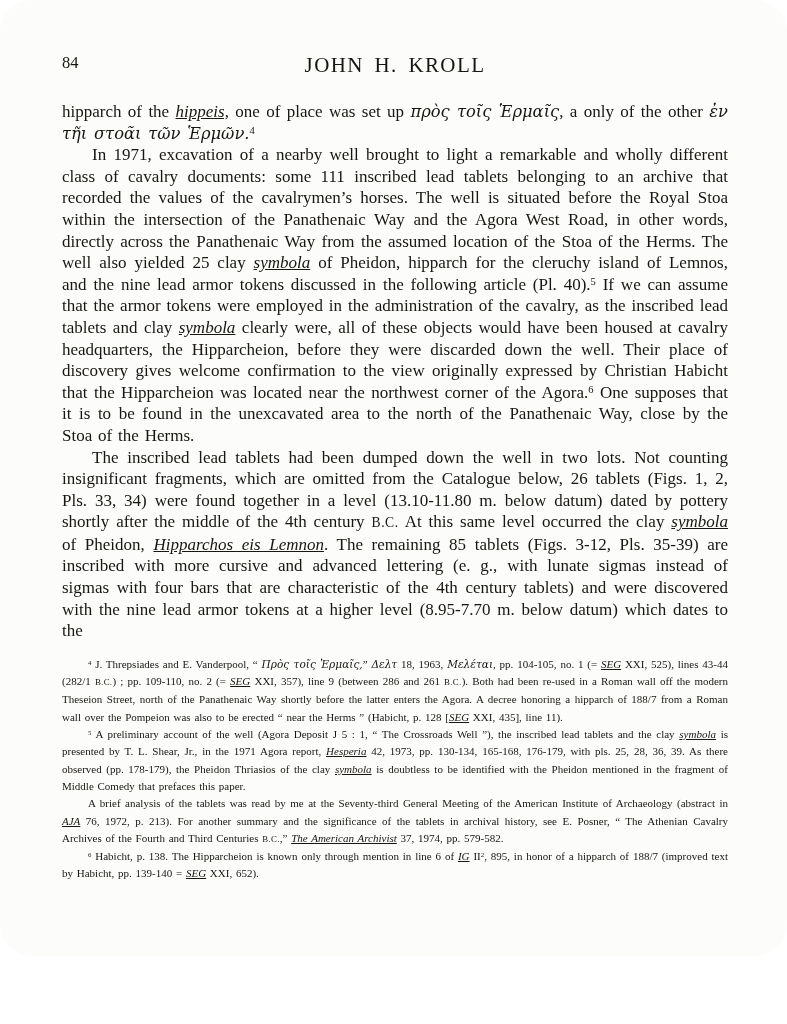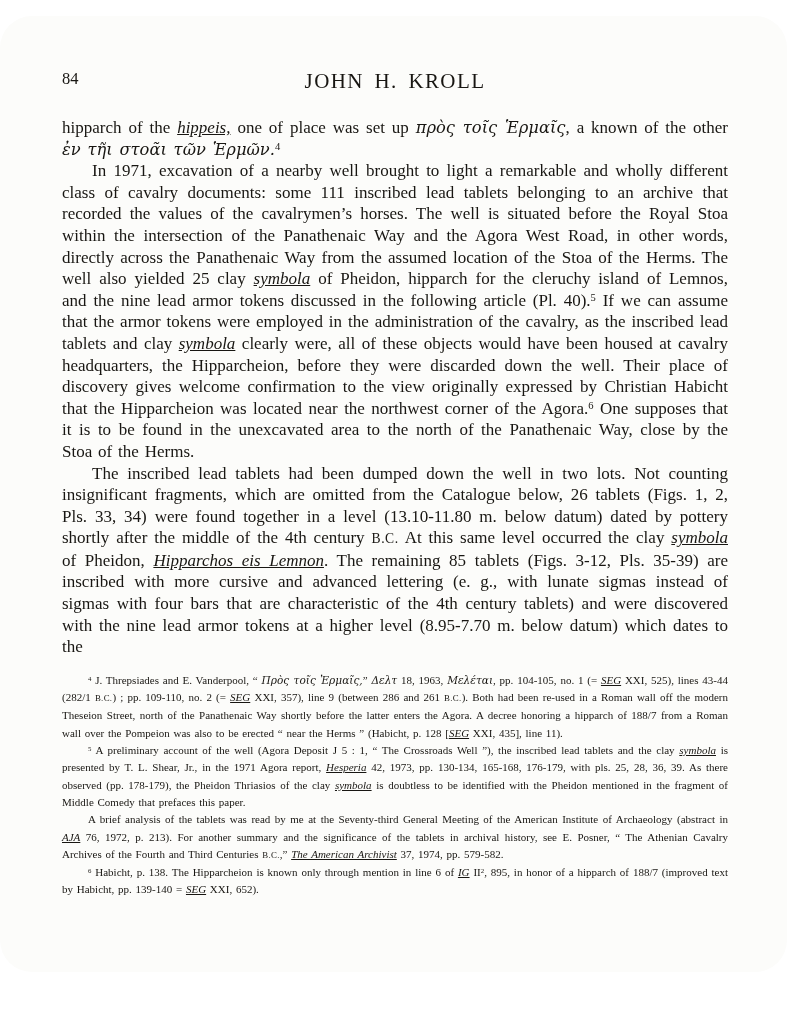--- a/index.html
+++ b/index.html
@@ -1,21 +1,21 @@
 <!DOCTYPE html>
 <html><head>
 <meta charset="utf-8">
 <style>
   html, body { margin: 0; padding: 0; }
   body { background: #ffffff; }
   .page {
     position: relative;
     width: 787px;
     height: 956px;
-    margin: 16px auto;
+    margin: 0 auto;
     background: var(--paper, #fcfcfa);
     color: var(--ink, #181612);
     font-family: "Liberation Serif", "DejaVu Serif", serif;
     box-sizing: border-box;
     padding: 53px 59px 0 62px;
     overflow: hidden;
     border-radius: 32px;
   }
   .header {
     position: relative;
@@ -79,21 +79,21 @@
 </style>
 </head>
 <body>
 
 <div class="page" style="--paper: #fcfcfa; --ink: #181612;">
   <div class="header">
     <span class="pagenum">84</span>
     <span class="running-head">JOHN H. KROLL</span>
   </div>
   <div class="body-text">
-      <p class="noindent"><span>hipparch of the </span><span class="i">hippeis,</span><span> one of place was set up </span><span class="g">πρὸς τοῖς Ἑρμαῖς</span><span>, a known of the other </span><span class="g">ἐν τῆι στοᾶι τῶν Ἑρμῶν.</span><span class="sup">4</span></p>
+      <p class="noindent"><span>hipparch of the </span><span class="i">hippeis,</span><span> one of place was set up </span><span class="g">πρὸς τοῖς Ἑρμαῖς</span><span>, a only of the other </span><span class="g">ἐν τῆι στοᾶι τῶν Ἑρμῶν.</span><span class="sup">4</span></p>
       <p><span>In 1971, excavation of a nearby well brought to light a remarkable and wholly different class of cavalry documents: some 111 inscribed lead tablets belonging to an archive that recorded the values of the cavalrymen’s horses. The well is situated before the Royal Stoa within the intersection of the Panathenaic Way and the Agora West Road, in other words, directly across the Panathenaic Way from the assumed location of the Stoa of the Herms. The well also yielded 25 clay </span><span class="i">symbola</span><span> of Pheidon, hipparch for the cleruchy island of Lemnos, and the nine lead armor tokens discussed in the following article (Pl. 40).</span><span class="sup">5</span><span> If we can assume that the armor tokens were employed in the administration of the cavalry, as the inscribed lead tablets and clay </span><span class="i">symbola</span><span> clearly were, all of these objects would have been housed at cavalry headquarters, the Hipparcheion, before they were discarded down the well. Their place of discovery gives welcome confirmation to the view originally expressed by Christian Habicht that the Hipparcheion was located near the northwest corner of the Agora.</span><span class="sup">6</span><span> One supposes that it is to be found in the unexcavated area to the north of the Panathenaic Way, close by the Stoa of the Herms.</span></p>
       <p><span>The inscribed lead tablets had been dumped down the well in two lots. Not counting insignificant fragments, which are omitted from the Catalogue below, 26 tablets (Figs. 1, 2, Pls. 33, 34) were found together in a level (13.10-11.80 m. below datum) dated by pottery shortly after the middle of the 4th century </span><span class="sc">B.C.</span><span> At this same level occurred the clay </span><span class="i">symbola</span><span> of Pheidon, </span><span class="i">Hipparchos eis Lemnon</span><span>. The remaining 85 tablets (Figs. 3-12, Pls. 35-39) are inscribed with more cursive and advanced lettering (e. g., with lunate sigmas instead of sigmas with four bars that are characteristic of the 4th century tablets) and were discovered with the nine lead armor tokens at a higher level (8.95-7.70 m. below datum) which dates to the</span></p>
     </div>
   <div class="footnotes">
       <p><span class="sup">4</span><span> J. Threpsiades and E. Vanderpool, “ </span><span class="g">Πρὸς τοῖς Ἑρμαῖς,</span><span>” </span><span class="g">Δελτ</span><span> 18, 1963, </span><span class="g">Μελέται</span><span>, pp. 104-105, no. 1 (= </span><span class="i">SEG</span><span> XXI, 525), lines 43-44 (282/1 </span><span class="sc">B.C.</span><span>) ; pp. 109-110, no. 2 (= </span><span class="i">SEG</span><span> XXI, 357), line 9 (between 286 and 261 </span><span class="sc">B.C.</span><span>). Both had been re-used in a Roman wall off the modern Theseion Street, north of the Panathenaic Way shortly before the latter enters the Agora. A decree honoring a hipparch of 188/7 from a Roman wall over the Pompeion was also to be erected “ near the Herms ” (Habicht, p. 128 [</span><span class="i">SEG</span><span> XXI, 435], line 11).</span></p>
       <p><span class="sup">5</span><span> A preliminary account of the well (Agora Deposit J 5 : 1, “ The Crossroads Well ”), the inscribed lead tablets and the clay </span><span class="i">symbola</span><span> is presented by T. L. Shear, Jr., in the 1971 Agora report, </span><span class="i">Hesperia</span><span> 42, 1973, pp. 130-134, 165-168, 176-179, with pls. 25, 28, 36, 39. As there observed (pp. 178-179), the Pheidon Thriasios of the clay </span><span class="i">symbola</span><span> is doubtless to be identified with the Pheidon mentioned in the fragment of Middle Comedy that prefaces this paper.</span></p>
       <p><span>A brief analysis of the tablets was read by me at the Seventy-third General Meeting of the American Institute of Archaeology (abstract in </span><span class="i">AJA</span><span> 76, 1972, p. 213). For another summary and the significance of the tablets in archival history, see E. Posner, “ The Athenian Cavalry Archives of the Fourth and Third Centuries </span><span class="sc">B.C.</span><span>,” </span><span class="i">The American Archivist</span><span> 37, 1974, pp. 579-582.</span></p>
       <p><span class="sup">6</span><span> Habicht, p. 138. The Hipparcheion is known only through mention in line 6 of </span><span class="i">IG</span><span> II</span><span class="sup">2</span><span>, 895, in honor of a hipparch of 188/7 (improved text by Habicht, pp. 139-140 = </span><span class="i">SEG</span><span> XXI, 652).</span></p>
     </div>
 </div>

